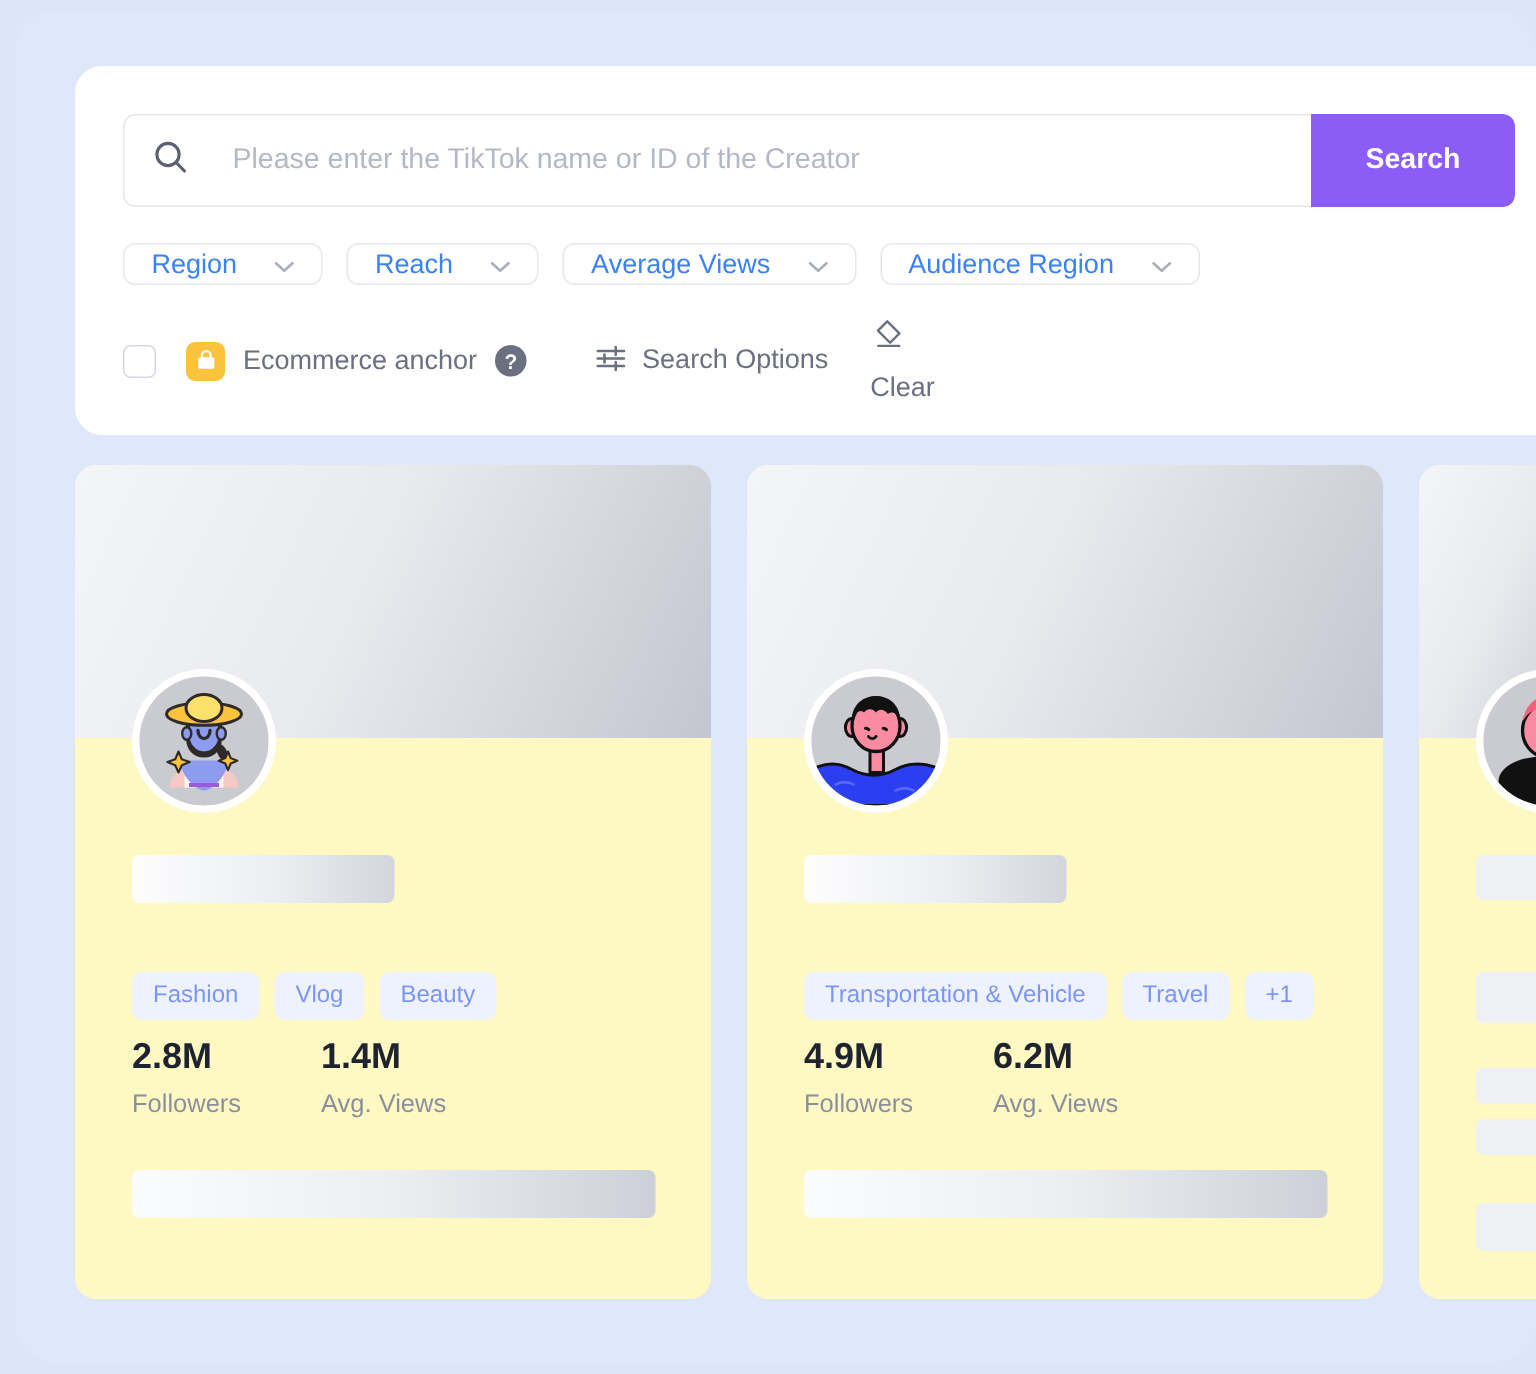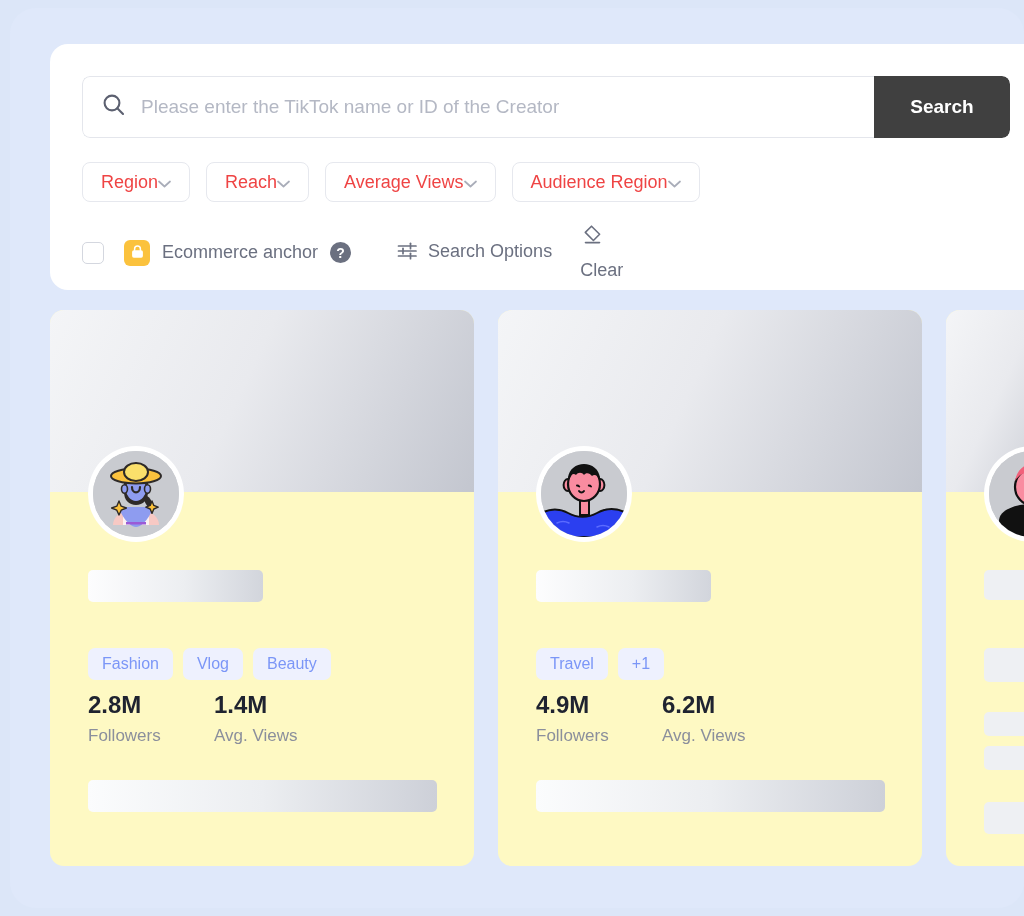--- a/index.html
+++ b/index.html
@@ -62,54 +62,55 @@
   .search-icon { flex: 0 0 auto; display: block; }
 
   .search-input {
     flex: 1;
     border: none;
     outline: none;
     font-family: "Liberation Sans", sans-serif;
     font-size: 19px;
     color: #3b3f4a;
     background: transparent;
+    margin-left: 14px;
   }
   .search-input::placeholder { color: #b4b8c4; }
 
   .search-button {
     width: 136px;
-    background: #404040;
+    background: #8b5cf6;
     color: #ffffff;
     border: none;
     font-family: "Liberation Sans", sans-serif;
     font-size: 19px;
     font-weight: bold;
     cursor: pointer;
     border-radius: 0 8px 8px 0;
   }
 
   
   .filter-row {
     display: flex;
     gap: 16px;
     margin-top: 24px;
   }
 
   .filter-chip {
-    height: 40px;
+    height: 28px;
     border: 1px solid #e6e8ee;
     border-radius: 8px;
     background: #fff;
     display: flex;
     align-items: center;
-    gap: 0;
+    gap: 25px;
     padding: 0 18px;
     cursor: pointer;
     font-size: 18px;
-    color: #ef4444;
+    color: #3b82f6;
     white-space: nowrap;
   }
 
   .chev { display: block; flex: 0 0 auto; }
 
   
   .options-row {
     display: flex;
     align-items: center;
     margin-top: 22px;
@@ -445,20 +446,21 @@
           <path d="M16 72c4-2 8-2 12 0" fill="none" stroke="#5b6bff" stroke-width="1.6" stroke-linecap="round"></path>
           <path d="M56 76c4-2 8-2 12 0" fill="none" stroke="#5b6bff" stroke-width="1.6" stroke-linecap="round"></path>
         </svg>
       </div>
     </div>
 
     <div class="card-body">
       <div class="name-skeleton"></div>
 
       <div class="tag-row">
+        <span class="tag-pill">Transportation &amp; Vehicle</span>
         <span class="tag-pill">Travel</span>
         <span class="tag-pill">+1</span>
       </div>
 
       <div class="stats-row">
         <div class="stat">
           <div class="stat-value">4.9M</div>
           <div class="stat-label">Followers</div>
         </div>
         <div class="stat">

